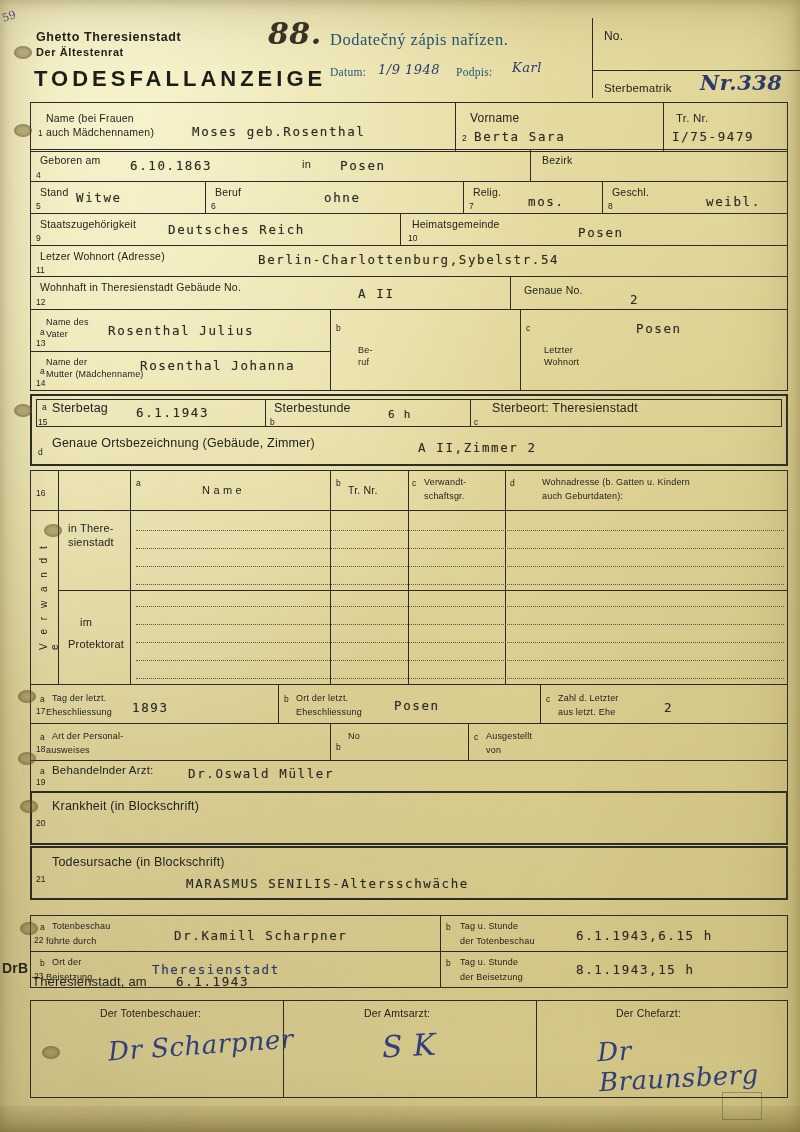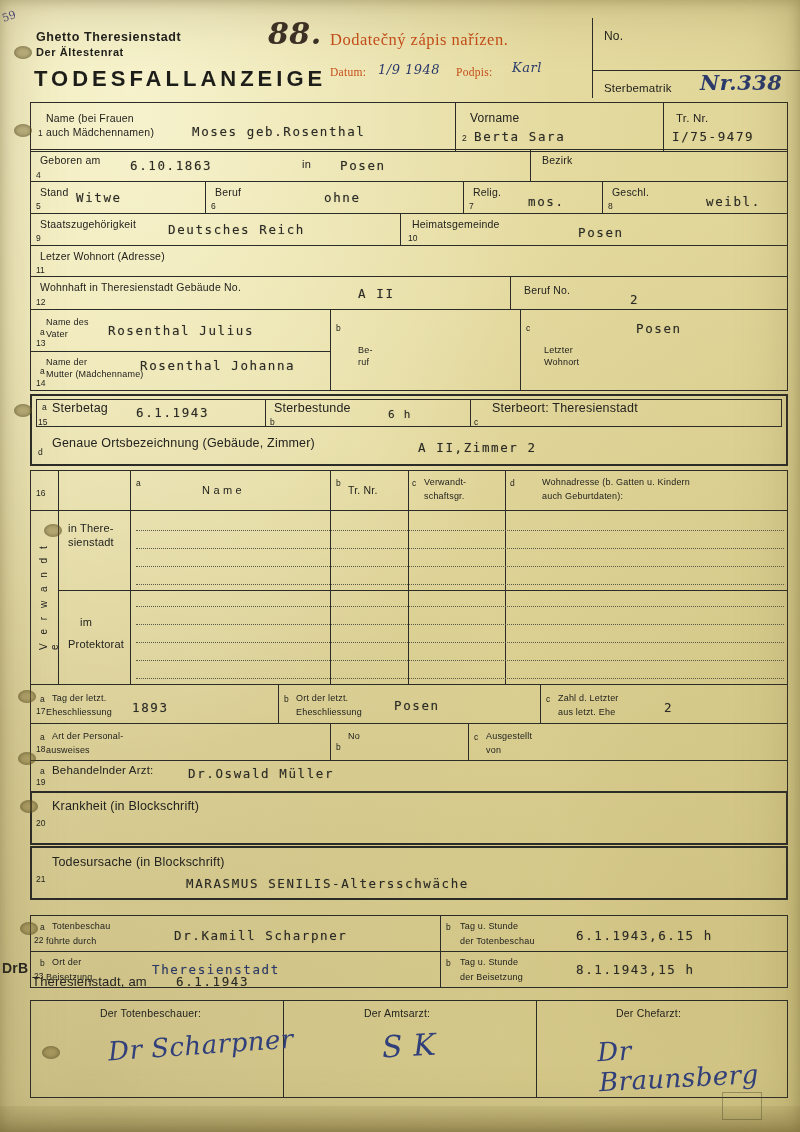--- a/index.html
+++ b/index.html
@@ -73,21 +73,21 @@
   .hdr-b {
     position:absolute;
     font-weight:bold;
     font-size:12.5px;
     letter-spacing:0.6px;
     color:#20201c;
   }
   
   .stamp {
     position:absolute;
-    color:#c2410c;
+    color:#0c4a6e;
     font-family:"Liberation Serif", serif;
     font-size:16.5px;
     letter-spacing:0.5px;
     opacity:0.92;
   }
   .stamp.small { font-size:11.5px; letter-spacing:0.3px; }
   
   .hand {
     position:absolute;
     font-family:"DejaVu Serif", serif;
@@ -215,27 +215,28 @@
   <div class="lbl" style="left:40px; top:218px;">Staatszugehörigkeit</div>
   <div class="num" style="left:36px; top:233px;">9</div>
   <div class="tw" style="left:168px; top:222px;">Deutsches Reich</div>
   <div class="lbl" style="left:412px; top:218px;">Heimatsgemeinde</div>
   <div class="num" style="left:408px; top:233px;">10</div>
   <div class="tw" style="left:578px; top:225px;">Posen</div>
 
   <div class="box" style="left:30px; top:245px; width:758px; height:32px;"></div>
   <div class="lbl" style="left:40px; top:250px;">Letzer Wohnort (Adresse)</div>
   <div class="num" style="left:36px; top:265px;">11</div>
+  <div class="tw" style="left:258px; top:252px;">Berlin-Charlottenburg,Sybelstr.54</div>
 
   <div class="box" style="left:30px; top:276px; width:758px; height:34px;"></div>
   <div class="vline" style="left:510px; top:276px; height:34px;"></div>
   <div class="lbl" style="left:40px; top:281px;">Wohnhaft in Theresienstadt Gebäude No.</div>
   <div class="num" style="left:36px; top:297px;">12</div>
   <div class="tw" style="left:358px; top:286px;">A II</div>
-  <div class="lbl" style="left:524px; top:284px;">Beruf No.</div>
+  <div class="lbl" style="left:524px; top:284px;">Genaue No.</div>
   <div class="tw" style="left:630px; top:292px;">2</div>
 
   <div class="box" style="left:30px; top:309px; width:758px; height:82px;"></div>
   <div class="vline" style="left:330px; top:309px; height:82px;"></div>
   <div class="vline" style="left:520px; top:309px; height:82px;"></div>
   <div class="hline" style="left:30px; top:351px; width:300px;"></div>
 
   <div class="lbl sm" style="left:46px; top:316px;">Name des</div>
   <div class="lbl sm" style="left:46px; top:328px;">Vater</div>
   <div class="num" style="left:40px; top:327px;">a</div>

